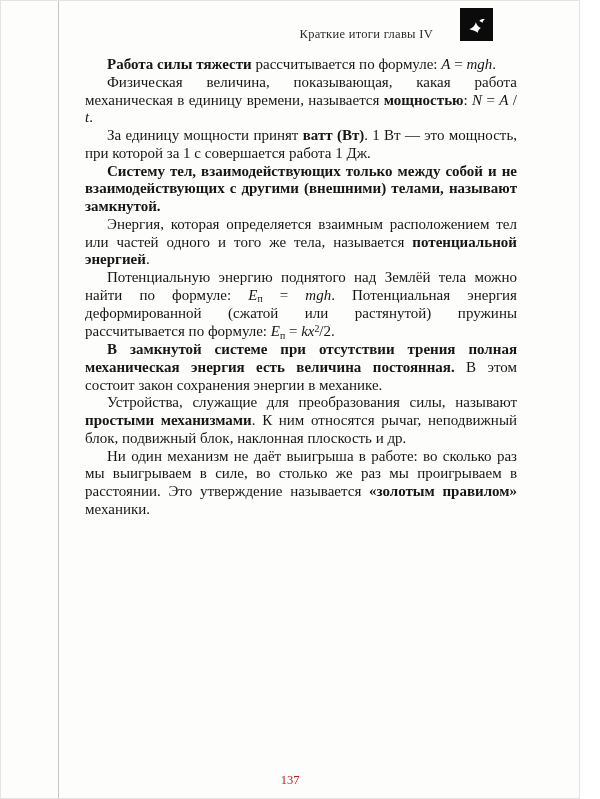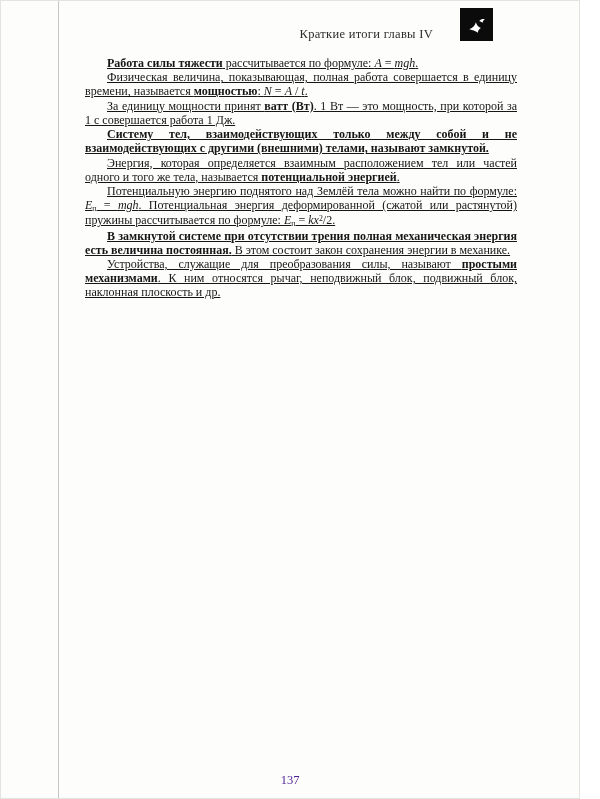--- a/index.html
+++ b/index.html
@@ -17,31 +17,31 @@
     position:absolute; left:459px; top:7px; width:33px; height:33px;
     background:#0b0b0b; display:flex; align-items:center; justify-content:center;
   }
   .corner-logo svg { width:22px; height:22px; display:block; }
   .running-head {
     position:absolute; top:26px; right:146px;
     font-size:12.5px; letter-spacing:.3px; color:#2c2c2c; white-space:nowrap;
   }
   .content { position:absolute; left:84px; top:55px; width:432px; }
   p.para {
-    font-size:12px; line-height:1.185; text-align:justify;
-    -webkit-hyphens:auto; hyphens:auto;text-decoration:underline;
+    font-size:15px; line-height:1.185; text-align:justify;
+    -webkit-hyphens:auto; hyphens:auto;
   }
   p.indent { text-indent:22px; }
   .b { font-weight:bold; }
   .i { font-style:italic; }
   sub { font-size:.65em; vertical-align:-0.25em; font-style:normal; }
   sup { font-size:.65em; vertical-align:0.45em; font-style:normal; }
   .page-number {
     position:absolute; bottom:10px; left:0; right:0;
-    text-align:center; font-size:12.5px; color:#4c1d95;
+    text-align:center; font-size:12.5px; color:#b91c1c;
   }
 </style>
 </head>
 <body>
 
 <div class="page">
 
   <div class="left-rule"></div>
 
   <div class="corner-logo">
@@ -50,24 +50,25 @@
         <path d="M3.5 16.5c4.2-1.1 6.3-4 7.3-7.4 1 3.1 2.3 5.2 5.4 6.2-2.1 1.1-3.1 3-3.2 5.2-2-2.1-5.2-3-9.5-4z" fill="#ffffff"></path>
         <path d="M14.5 7.5c1.6-1.8 3.8-2.4 6-1.8-1.4 1-2.2 2.3-2.4 3.9-1.1-1-2.3-1.7-3.6-2.1z" fill="#ffffff"></path>
       </svg>
     </span>
   </div>
 
   <div class="running-head">Краткие итоги главы IV</div>
 
   <div class="content">
       <p class="para indent"><span class="b">Работа силы тяжести</span><span> рассчитывается по формуле: </span><span class="i">A</span><span> = </span><span class="i">mgh</span><span>.</span></p>
-      <p class="para indent"><span>Физическая величина, показывающая, полная работа совершается в единицу времени, называется </span><span class="b">мощностью</span><span>: </span><span class="i">N</span><span> = </span><span class="i">A</span><span> / </span><span class="i">t</span><span>.</span></p>
+      <p class="para indent"><span>Физическая величина, показывающая, какая работа механическая в единицу времени, называется </span><span class="b">мощностью</span><span>: </span><span class="i">N</span><span> = </span><span class="i">A</span><span> / </span><span class="i">t</span><span>.</span></p>
       <p class="para indent"><span>За единицу мощности принят </span><span class="b">ватт (Вт)</span><span>. 1 Вт — это мощность, при которой за 1 с совершается работа 1 Дж.</span></p>
       <p class="para indent"><span class="b">Систему тел, взаимодействующих только между собой и не взаимодействующих с другими (внешними) телами, называют замкнутой.</span></p>
       <p class="para indent"><span>Энергия, которая определяется взаимным расположением тел или частей одного и того же тела, называется </span><span class="b">потенциальной энергией</span><span>.</span></p>
       <p class="para indent"><span>Потенциальную энергию поднятого над Землёй тела можно найти по формуле: </span><span class="i">E</span><sub>п</sub><span> = </span><span class="i">mgh</span><span>. Потенциальная энергия деформированной (сжатой или растянутой) пружины рассчитывается по формуле: </span><span class="i">E</span><sub>п</sub><span> = </span><span class="i">kx</span><sup>2</sup><span>/2.</span></p>
       <p class="para indent"><span class="b">В замкнутой системе при отсутствии трения полная механическая энергия есть величина постоянная.</span><span> В этом состоит закон сохранения энергии в механике.</span></p>
       <p class="para indent"><span>Устройства, служащие для преобразования силы, называют </span><span class="b">простыми механизмами</span><span>. К ним относятся рычаг, неподвижный блок, подвижный блок, наклонная плоскость и др.</span></p>
+      <p class="para indent"><span>Ни один механизм не даёт выигрыша в работе: во сколько раз мы выигрываем в силе, во столько же раз мы проигрываем в расстоянии. Это утверждение называется </span><span class="b">«золотым правилом»</span><span> механики.</span></p>
     </div>
 
   <div class="page-number">137</div>
 
 </div>
 
 </body></html>

